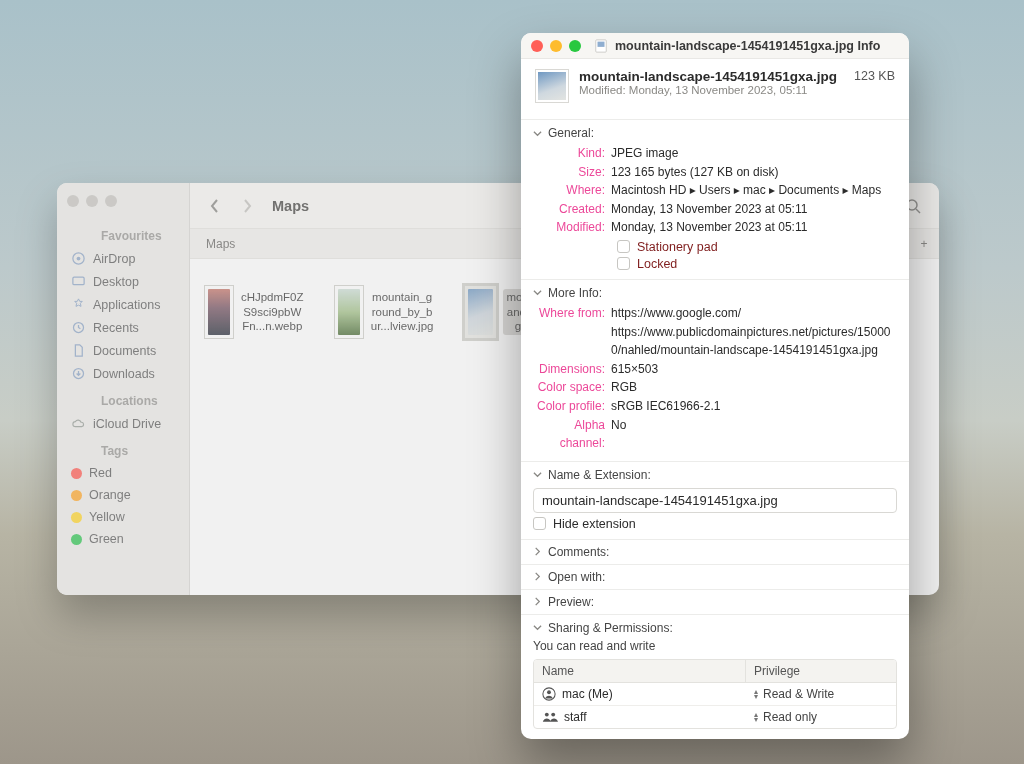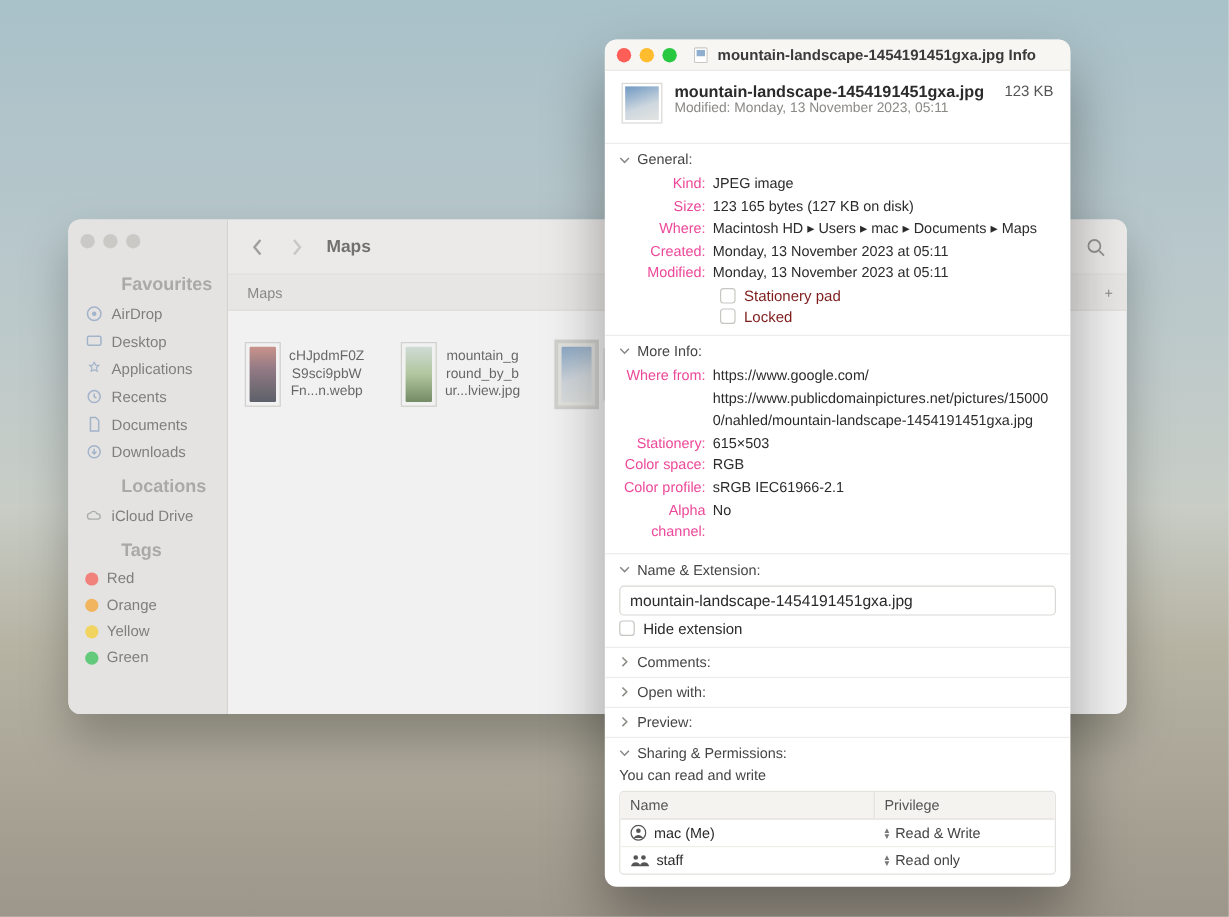--- a/index.html
+++ b/index.html
@@ -25,21 +25,21 @@
     z-index:5;
   }
   .finder .sidebar {
     width:133px; background:#ecebe8; padding:8px 6px 8px 8px;
     border-right:1px solid #d8d6d2;
     display:flex; flex-direction:column; gap:2px;
     font-size:12.5px; color:#6a6a6a;
   }
   .traffic { display:flex; gap:7px; padding:4px 2px 12px 2px;}
   .traffic span{width:12px;height:12px;border-radius:50%;background:#c9c7c3;display:inline-block;}
-  .side-head{font-size:15px;color:#9b9a97;font-weight:600;margin:8px 0 3px 4px;padding-left:32px;}
+  .side-head{font-size:12px;color:#9b9a97;font-weight:600;margin:8px 0 3px 4px;padding-left:32px;}
   .side-item{display:flex;align-items:center;gap:7px;padding:3px 6px;border-radius:4px;color:#5e5e5e;}
   .side-item svg{width:15px;height:15px;flex:0 0 15px;}
   .tag-dot{width:11px;height:11px;border-radius:50%;border:none;display:inline-block;}
   .finder .main{flex:1;display:flex;flex-direction:column;}
   .toolbar{height:46px;display:flex;align-items:center;gap:10px;padding:0 14px;border-bottom:1px solid #e5e3df;background:#f6f5f2;}
   .nav-arrow{width:22px;height:22px;display:flex;align-items:center;justify-content:center;color:#8c8b88;}
   .toolbar .title{font-size:14.5px;font-weight:600;color:#4c4b49;margin-left:4px;}
   .tool-spacer{flex:1;}
   .tool-btn{width:30px;height:24px;display:flex;align-items:center;justify-content:center;color:#7b7a77;}
   .search-box{width:24px;height:24px;display:flex;align-items:center;justify-content:center;color:#7b7a77;}
@@ -48,21 +48,21 @@
   .tabbar .plus{margin-left:auto;width:30px;display:flex;justify-content:center;align-items:center;}
   .files{flex:1;padding:26px 14px;display:flex;gap:30px;align-items:flex-start;}
   .file{width:100px;display:flex;flex-direction:row;align-items:center;gap:6px;font-size:11.5px;color:#3c3c3c;text-align:center;}
   .thumb{width:72px;height:54px;border:1px solid #cfcec9;background:#fff;padding:3px;display:flex;}
   .thumb-inner{flex:1;border-radius:1px;}
   .file.sel .thumb{outline:2px solid #cfcec9;background:#e9e8e4;}
   .file.sel .fname{background:#d7d6d2;border-radius:3px;padding:1px 3px;}
   .fname{line-height:1.25;max-width:100px;word-break:break-all;}
   
   .info{
-    position:absolute; left:504px; top:33px; width:388px; height:706px;
+    position:absolute; left:521px; top:33px; width:388px; height:706px;
     background:#fff;border-radius:10px;box-shadow:0 25px 50px rgba(0,0,0,.35);
     z-index:10;display:flex;flex-direction:column;overflow:hidden;font-size:12.5px;color:#2b2b2b;
   }
   .info .titlebar{height:26px;display:flex;align-items:center;gap:7px;padding:0 10px;border-bottom:1px solid #e9e8e5;background:#f7f6f3;}
   .tl{width:12px;height:12px;border-radius:50%;}
   .tl.r{background:#ff5f57;} .tl.y{background:#febc2e;} .tl.g{background:#28c840;}
   .title-icon{width:14px;height:14px;margin-left:6px;}
   .title-text{font-size:12.5px;font-weight:600;color:#3a3a3a;}
   .info .header{display:flex;padding:10px 14px 8px;gap:10px;align-items:flex-start;}
   .hdr-thumb{width:34px;height:34px;border:1px solid #d9d8d4;background:#fff;padding:2px;}
@@ -331,21 +331,21 @@
           </svg>
         </span>
       <span>More Info:</span>
     </div>
     <div style="height:4px"></div>
     <div class="kv">
         <div class="k">Where from:</div>
         <div class="v"><span>https://www.google.com/</span><br><span>https://www.publicdomainpictures.net/pictures/150000/nahled/mountain-landscape-1454191451gxa.jpg</span></div>
       </div>
     <div class="kv">
-        <div class="k">Stationery:</div>
+        <div class="k">Dimensions:</div>
         <div class="v">615×503</div>
       </div>
     <div class="kv">
         <div class="k">Color space:</div>
         <div class="v">RGB</div>
       </div>
     <div class="kv">
         <div class="k">Color profile:</div>
         <div class="v">sRGB IEC61966-2.1</div>
       </div>

